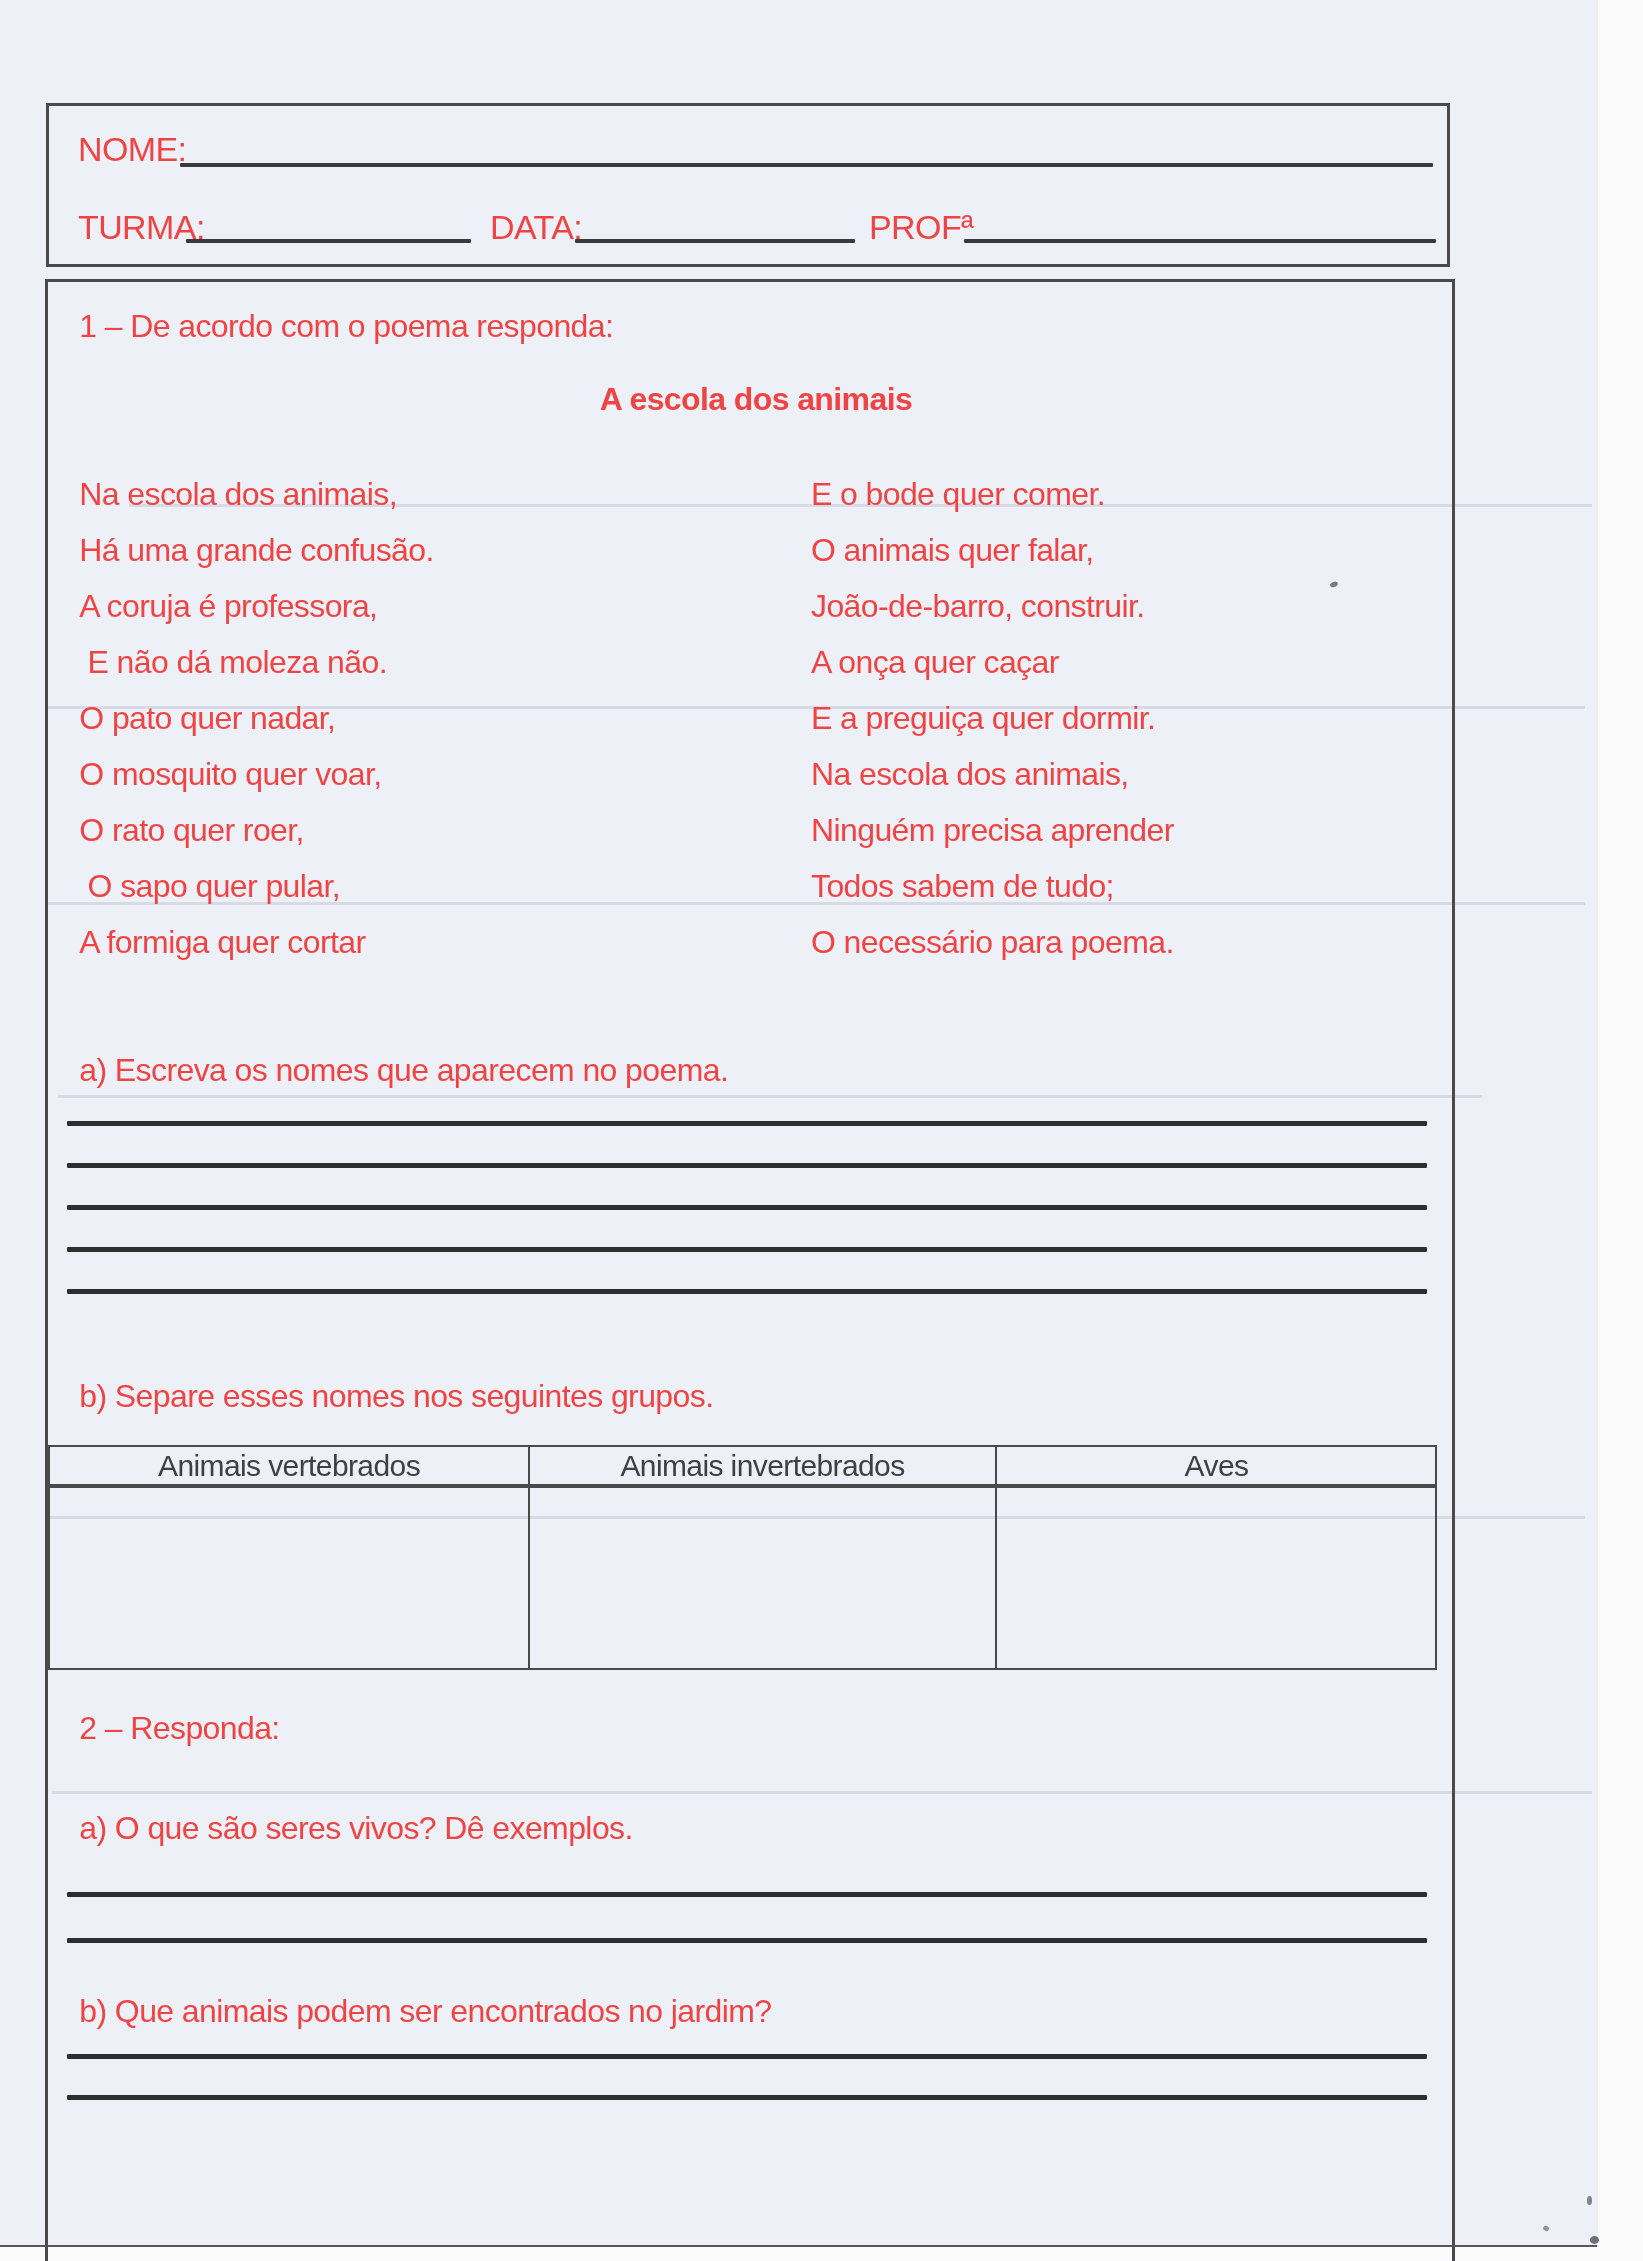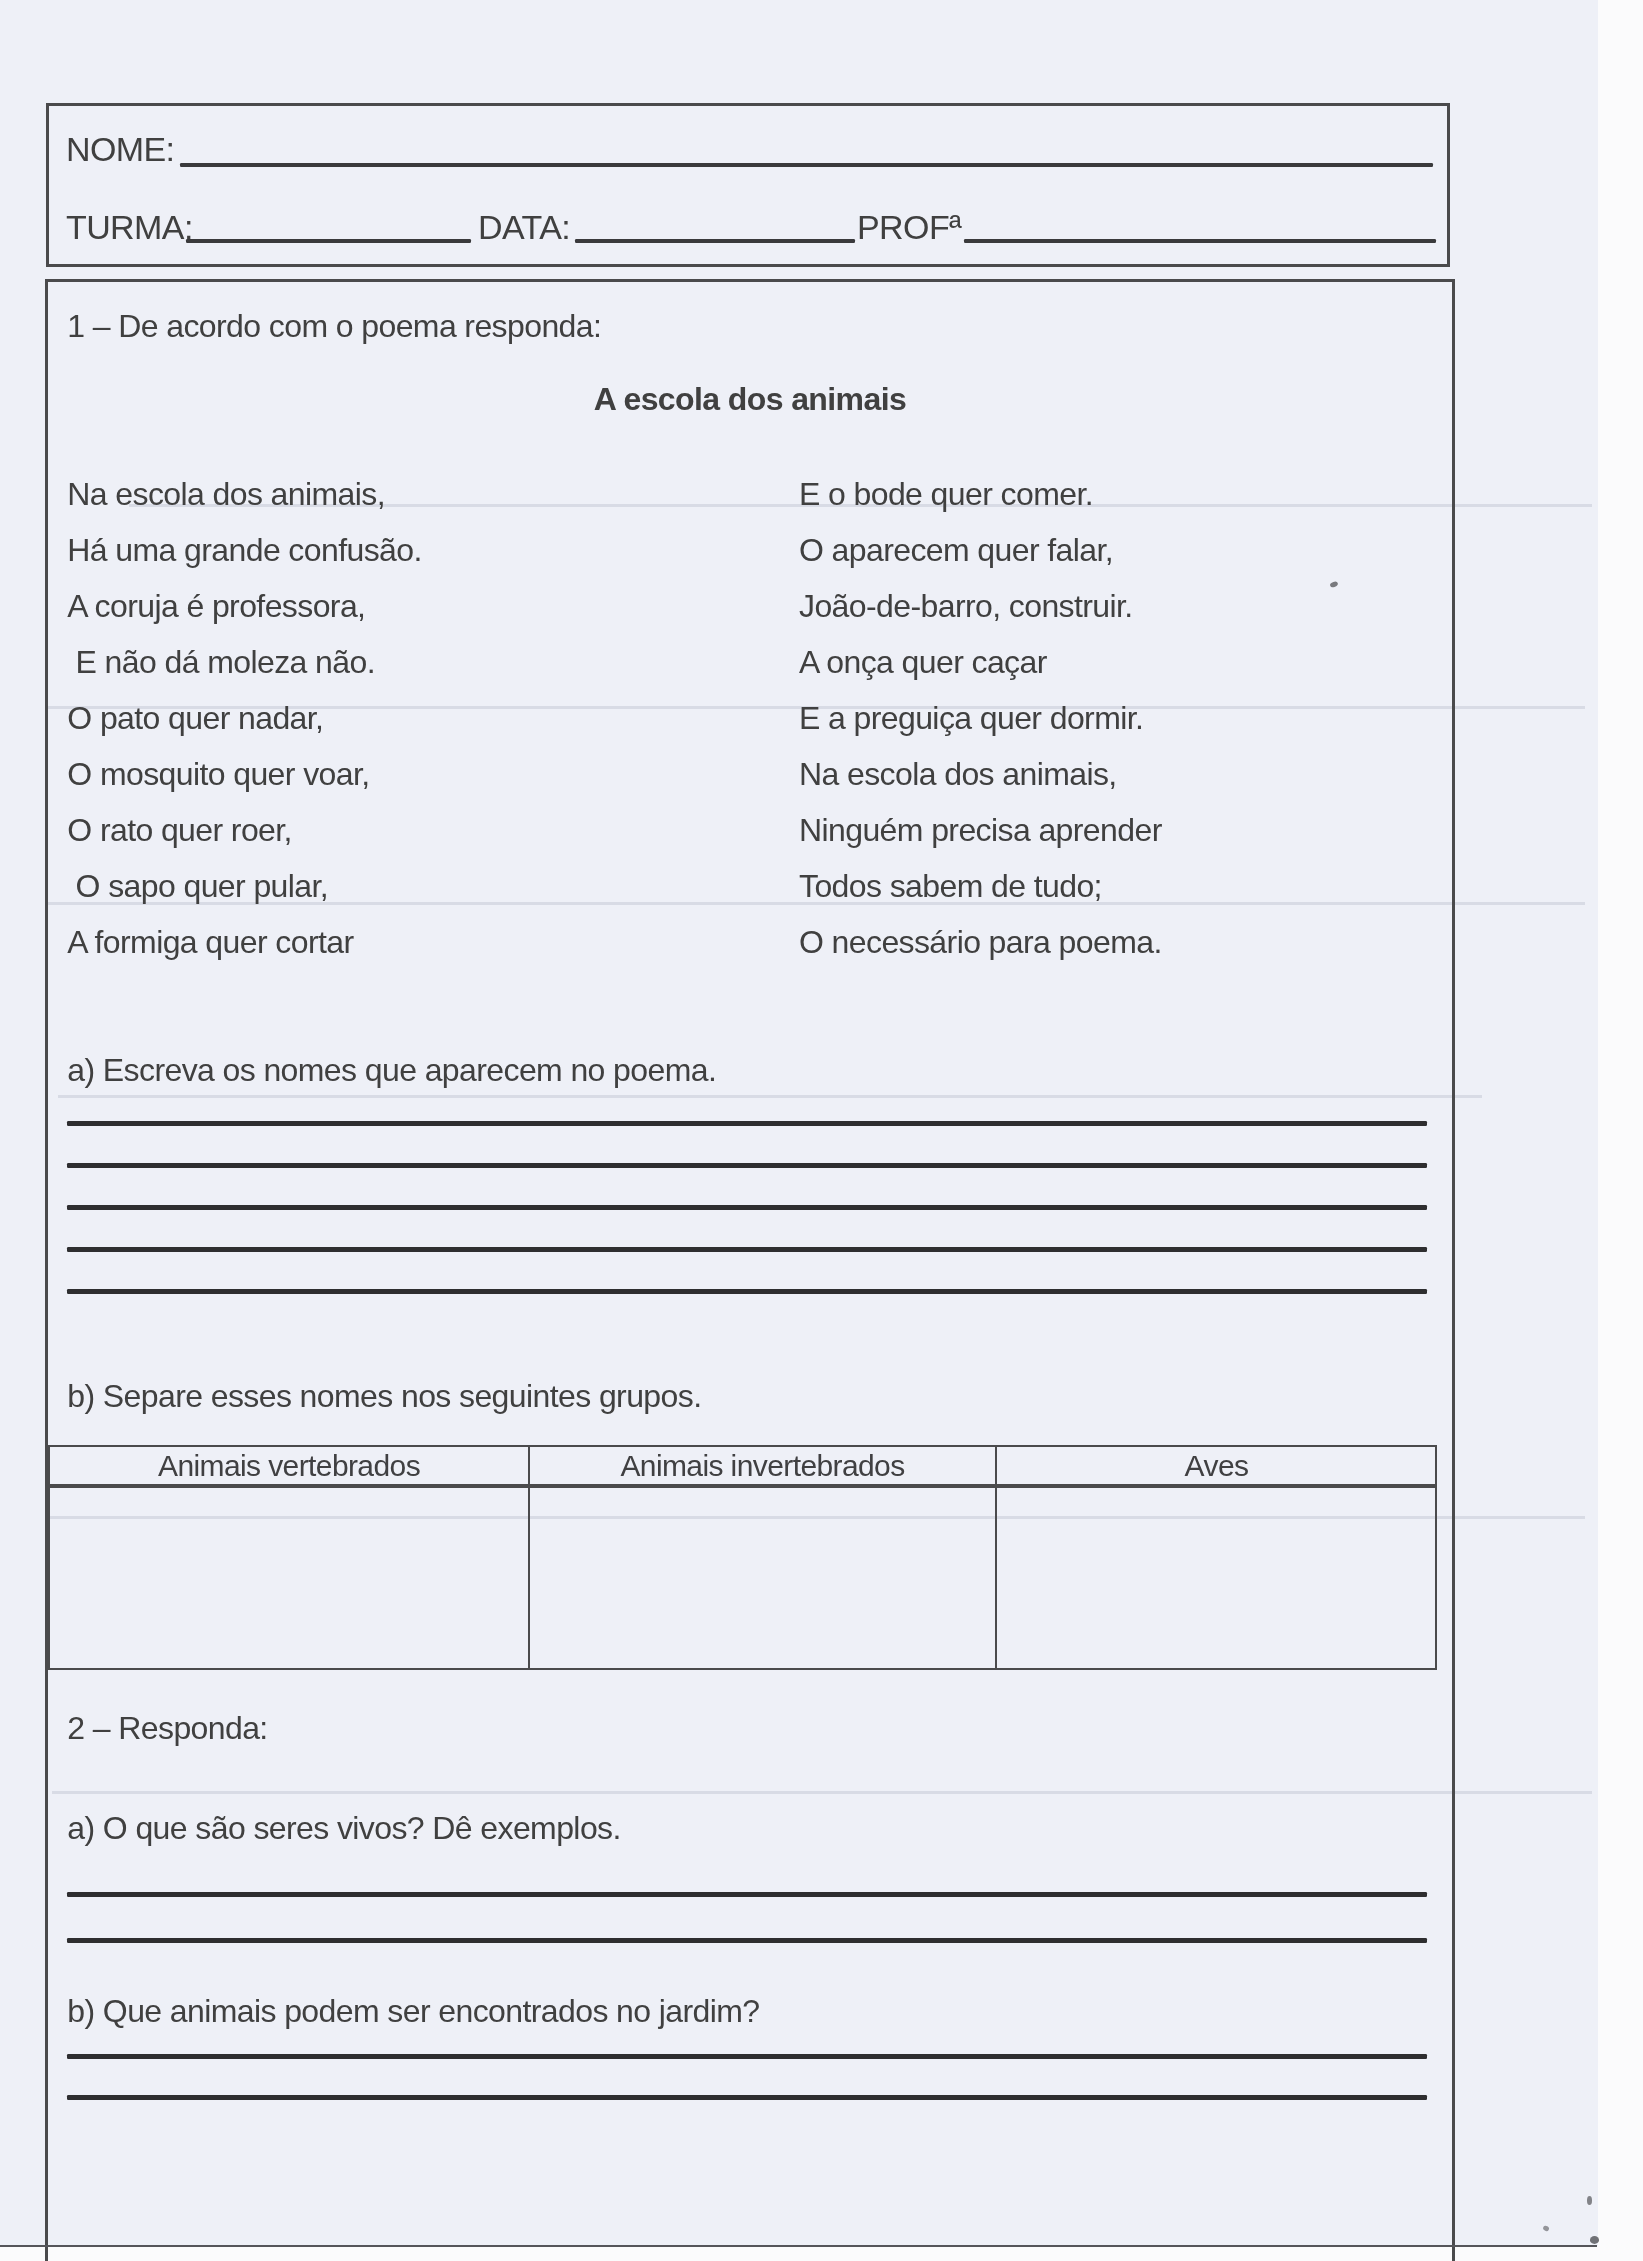--- a/index.html
+++ b/index.html
@@ -9,24 +9,25 @@
     font-family:"Liberation Sans", sans-serif;
     position:relative;
     overflow:hidden;
   }
   .paper{
     position:absolute;left:0;top:0;width:1598px;height:2246px;
     background:#eef0f7;
   }
   .abs{position:absolute;}
   .txt{
-    color:#404040;
+    color:#ef4444;
     letter-spacing:-0.6px;
     white-space:pre;
     line-height:1.1;
+    margin-left:12px;
   }
   .box{
     position:absolute;
     border:3.2px solid #4a4a4c;
     box-sizing:border-box;
     background:transparent;
   }
   .fill-line{
     position:absolute;height:3.9px;background:#3a3a3c;border-radius:1.3px;
   }
@@ -111,21 +112,21 @@
     <span class="abs txt poem-line" style="left:19.3px;top:363px;"> E não dá moleza não.</span>
     <span class="abs txt poem-line" style="left:19.3px;top:419px;">O pato quer nadar,</span>
     <span class="abs txt poem-line" style="left:19.3px;top:475px;">O mosquito quer voar,</span>
     <span class="abs txt poem-line" style="left:19.3px;top:531px;">O rato quer roer,</span>
     <span class="abs txt poem-line" style="left:19.3px;top:587px;"> O sapo quer pular,</span>
     <span class="abs txt poem-line" style="left:19.3px;top:643px;">A formiga quer cortar</span>
   </div>
 
   <div>
     <span class="abs txt poem-line" style="left:751px;top:195px;">E o bode quer comer.</span>
-    <span class="abs txt poem-line" style="left:751px;top:251px;">O aparecem quer falar,</span>
+    <span class="abs txt poem-line" style="left:751px;top:251px;">O animais quer falar,</span>
     <span class="abs txt poem-line" style="left:751px;top:307px;text-align:right;">João-de-barro, construir.</span>
     <span class="abs txt poem-line" style="left:751px;top:363px;">A onça quer caçar</span>
     <span class="abs txt poem-line" style="left:751px;top:419px;">E a preguiça quer dormir.</span>
     <span class="abs txt poem-line" style="left:751px;top:475px;">Na escola dos animais,</span>
     <span class="abs txt poem-line" style="left:751px;top:531px;">Ninguém precisa aprender</span>
     <span class="abs txt poem-line" style="left:751px;top:587px;">Todos sabem de tudo;</span>
     <span class="abs txt poem-line" style="left:751px;top:643px;">O necessário para poema.</span>
   </div>
 
   <span class="speck" style="left:1282px;top:300px;width:7.7px;height:5.2px;opacity:.65;transform:rotate(-20deg);"></span>

